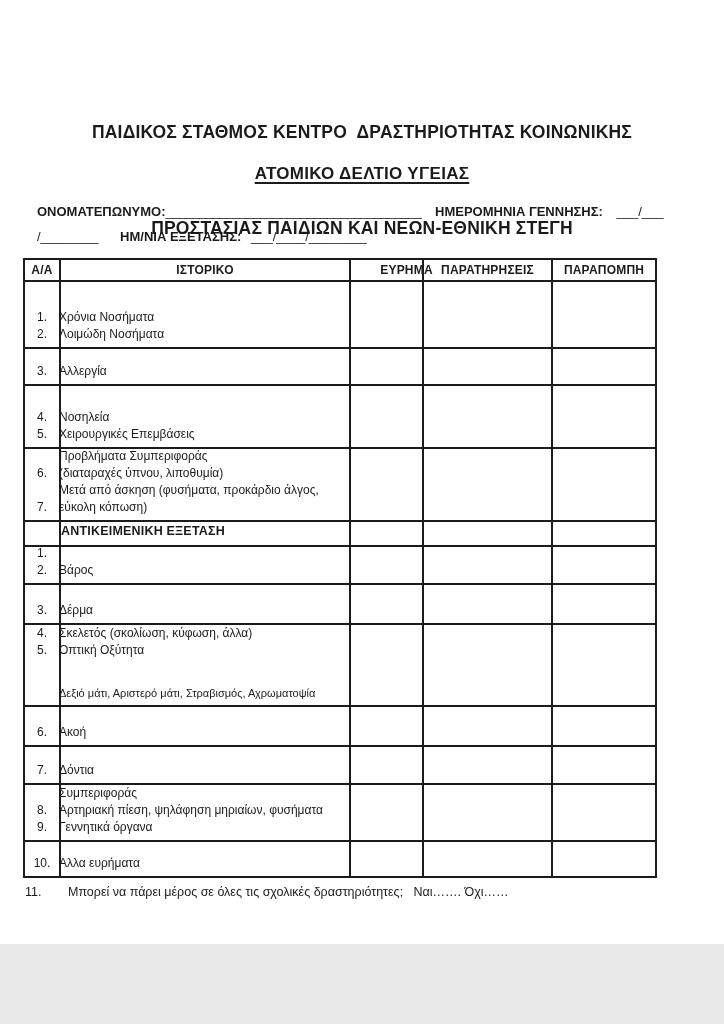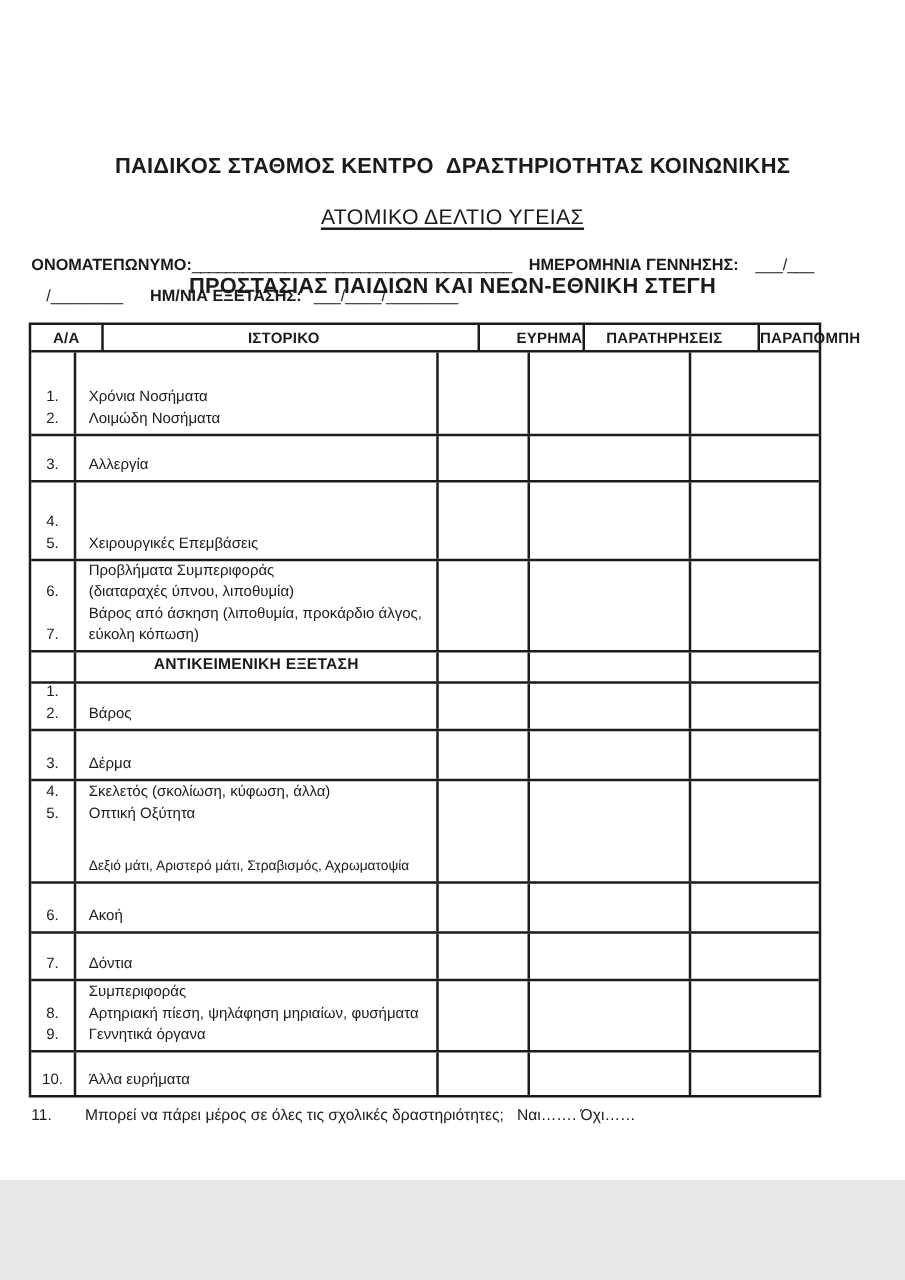--- a/index.html
+++ b/index.html
@@ -15,67 +15,67 @@
     position:absolute; top:52px; left:0; right:0;
     text-align:center; font-weight:bold; font-size:17.5px; line-height:32px;
     letter-spacing:0.2px; white-space:pre;
   }
 
   
   .doc-title {
     position:absolute; top:164px; left:0; right:0; text-align:center;
   }
   .doc-title span {
-    font-weight:normal; font-size:17px; letter-spacing:0.3px;
+    font-weight:bold; font-size:17px; letter-spacing:0.3px;
     text-decoration:underline; text-decoration-thickness:2px; text-underline-offset:3px;
   }
 
   
   .fields { position:absolute; top:204px; left:25px; width:676px; font-size:13px; }
-  .fline1 { position:relative; height:22px; white-space:nowrap; }
+  .fline1 { position:relative; height:22px; white-space:nowrap;margin-left:12px; }
   .lbl { font-weight:bold; }
   .blankline { letter-spacing:-0.5px; }
   .birth-part { position:absolute; left:398px; top:0; white-space:nowrap; }
   .fline2 { margin-top:3px; padding-left:12px; white-space:nowrap; }
   .fline2 .lbl { margin-left:18px; }
   .fline2 .val { margin-left:6px; }
   .birth-part .val { margin-left:10px; }
 
   
   .htable {
     position:absolute; top:258px; left:23px; width:634px;
     border:2px solid #1b1b1b; box-sizing:border-box;
     background:#ffffff;
   }
   .trow { display:flex; box-sizing:border-box; align-items:stretch; }
   .trow + .trow { border-top:2px solid #1b1b1b; }
 
   .thead { height:20px; font-weight:bold; font-size:12px; }
   .hcell {
     box-sizing:border-box; display:flex; align-items:center; justify-content:center;
-    flex:none; letter-spacing:0.2px;margin-left:11px;
+    flex:none; letter-spacing:0.2px;
   }
   .hcell + .hcell { border-left:2px solid #1b1b1b; }
   .h0 { width:34px; } .h1 { width:290px; } .h2 { width:73px;padding-left:40px; } .h3 { width:129px; } .h4 { flex:1; }
 
   .c-hist {
     width:324px; flex:none; position:relative; box-sizing:border-box;
     display:flex; flex-direction:column; justify-content:flex-end;
     padding-bottom:4px;
   }
   .c-hist::before {
     content:""; position:absolute; left:34px; top:0; bottom:0; width:2px; background:#1b1b1b;
   }
   .item { display:flex; font-size:12px; line-height:17px; }
   .item.small { font-size:11px; line-height:15px; }
   .aa { width:34px; flex:none; text-align:center; align-self:flex-end; }
-  .it { flex:1; padding-left:12px; white-space:pre-line; }
+  .it { flex:1; padding-left:0; white-space:pre-line; }
   .vspacer { flex:1; }
   .section-title {
-    margin-left:36px; text-align:center; font-weight:bold; font-size:12.5px;
+    margin-left:36px; font-weight:bold; font-size:12.5px;
     line-height:20px; letter-spacing:0.2px;
   }
   .cell { box-sizing:border-box; border-left:2px solid #1b1b1b; flex:none; }
   .c-ev { width:73px; } .c-par { width:129px; } .c-ref { flex:1; }
 
   
   .footer-item {
     position:absolute; top:884px; left:25px; right:25px;
     display:flex; font-size:12.5px; line-height:17px;
   }
@@ -143,40 +143,41 @@
           </div>
         </div>
         <div class="cell c-ev"></div>
         <div class="cell c-par"></div>
         <div class="cell c-ref"></div>
       </div>
       <div class="trow" style="height: 63px;">
         <div class="c-hist">
           <div class="item">
             <div class="aa">4.</div>
+            <div class="it">Νοσηλεία</div>
           </div>
           <div class="item">
             <div class="aa">5.</div>
             <div class="it">Χειρουργικές Επεμβάσεις</div>
           </div>
         </div>
         <div class="cell c-ev"></div>
         <div class="cell c-par"></div>
         <div class="cell c-ref"></div>
       </div>
       <div class="trow" style="height: 73px;">
         <div class="c-hist">
           <div class="item">
             <div class="aa">6.</div>
             <div class="it">Προβλήματα Συμπεριφοράς
 (διαταραχές ύπνου, λιποθυμία)</div>
           </div>
           <div class="item">
             <div class="aa">7.</div>
-            <div class="it">Βάρος από άσκηση (λιποθυμία, προκάρδιο άλγος,
+            <div class="it">Μετά από άσκηση (φυσήματα, προκάρδιο άλγος,
 εύκολη κόπωση)</div>
           </div>
         </div>
         <div class="cell c-ev"></div>
         <div class="cell c-par"></div>
         <div class="cell c-ref"></div>
       </div>
       <div class="trow" style="height: 25px;">
         <div class="c-hist">
           <div class="section-title">ΑΝΤΙΚΕΙΜΕΝΙΚΗ ΕΞΕΤΑΣΗ</div>

